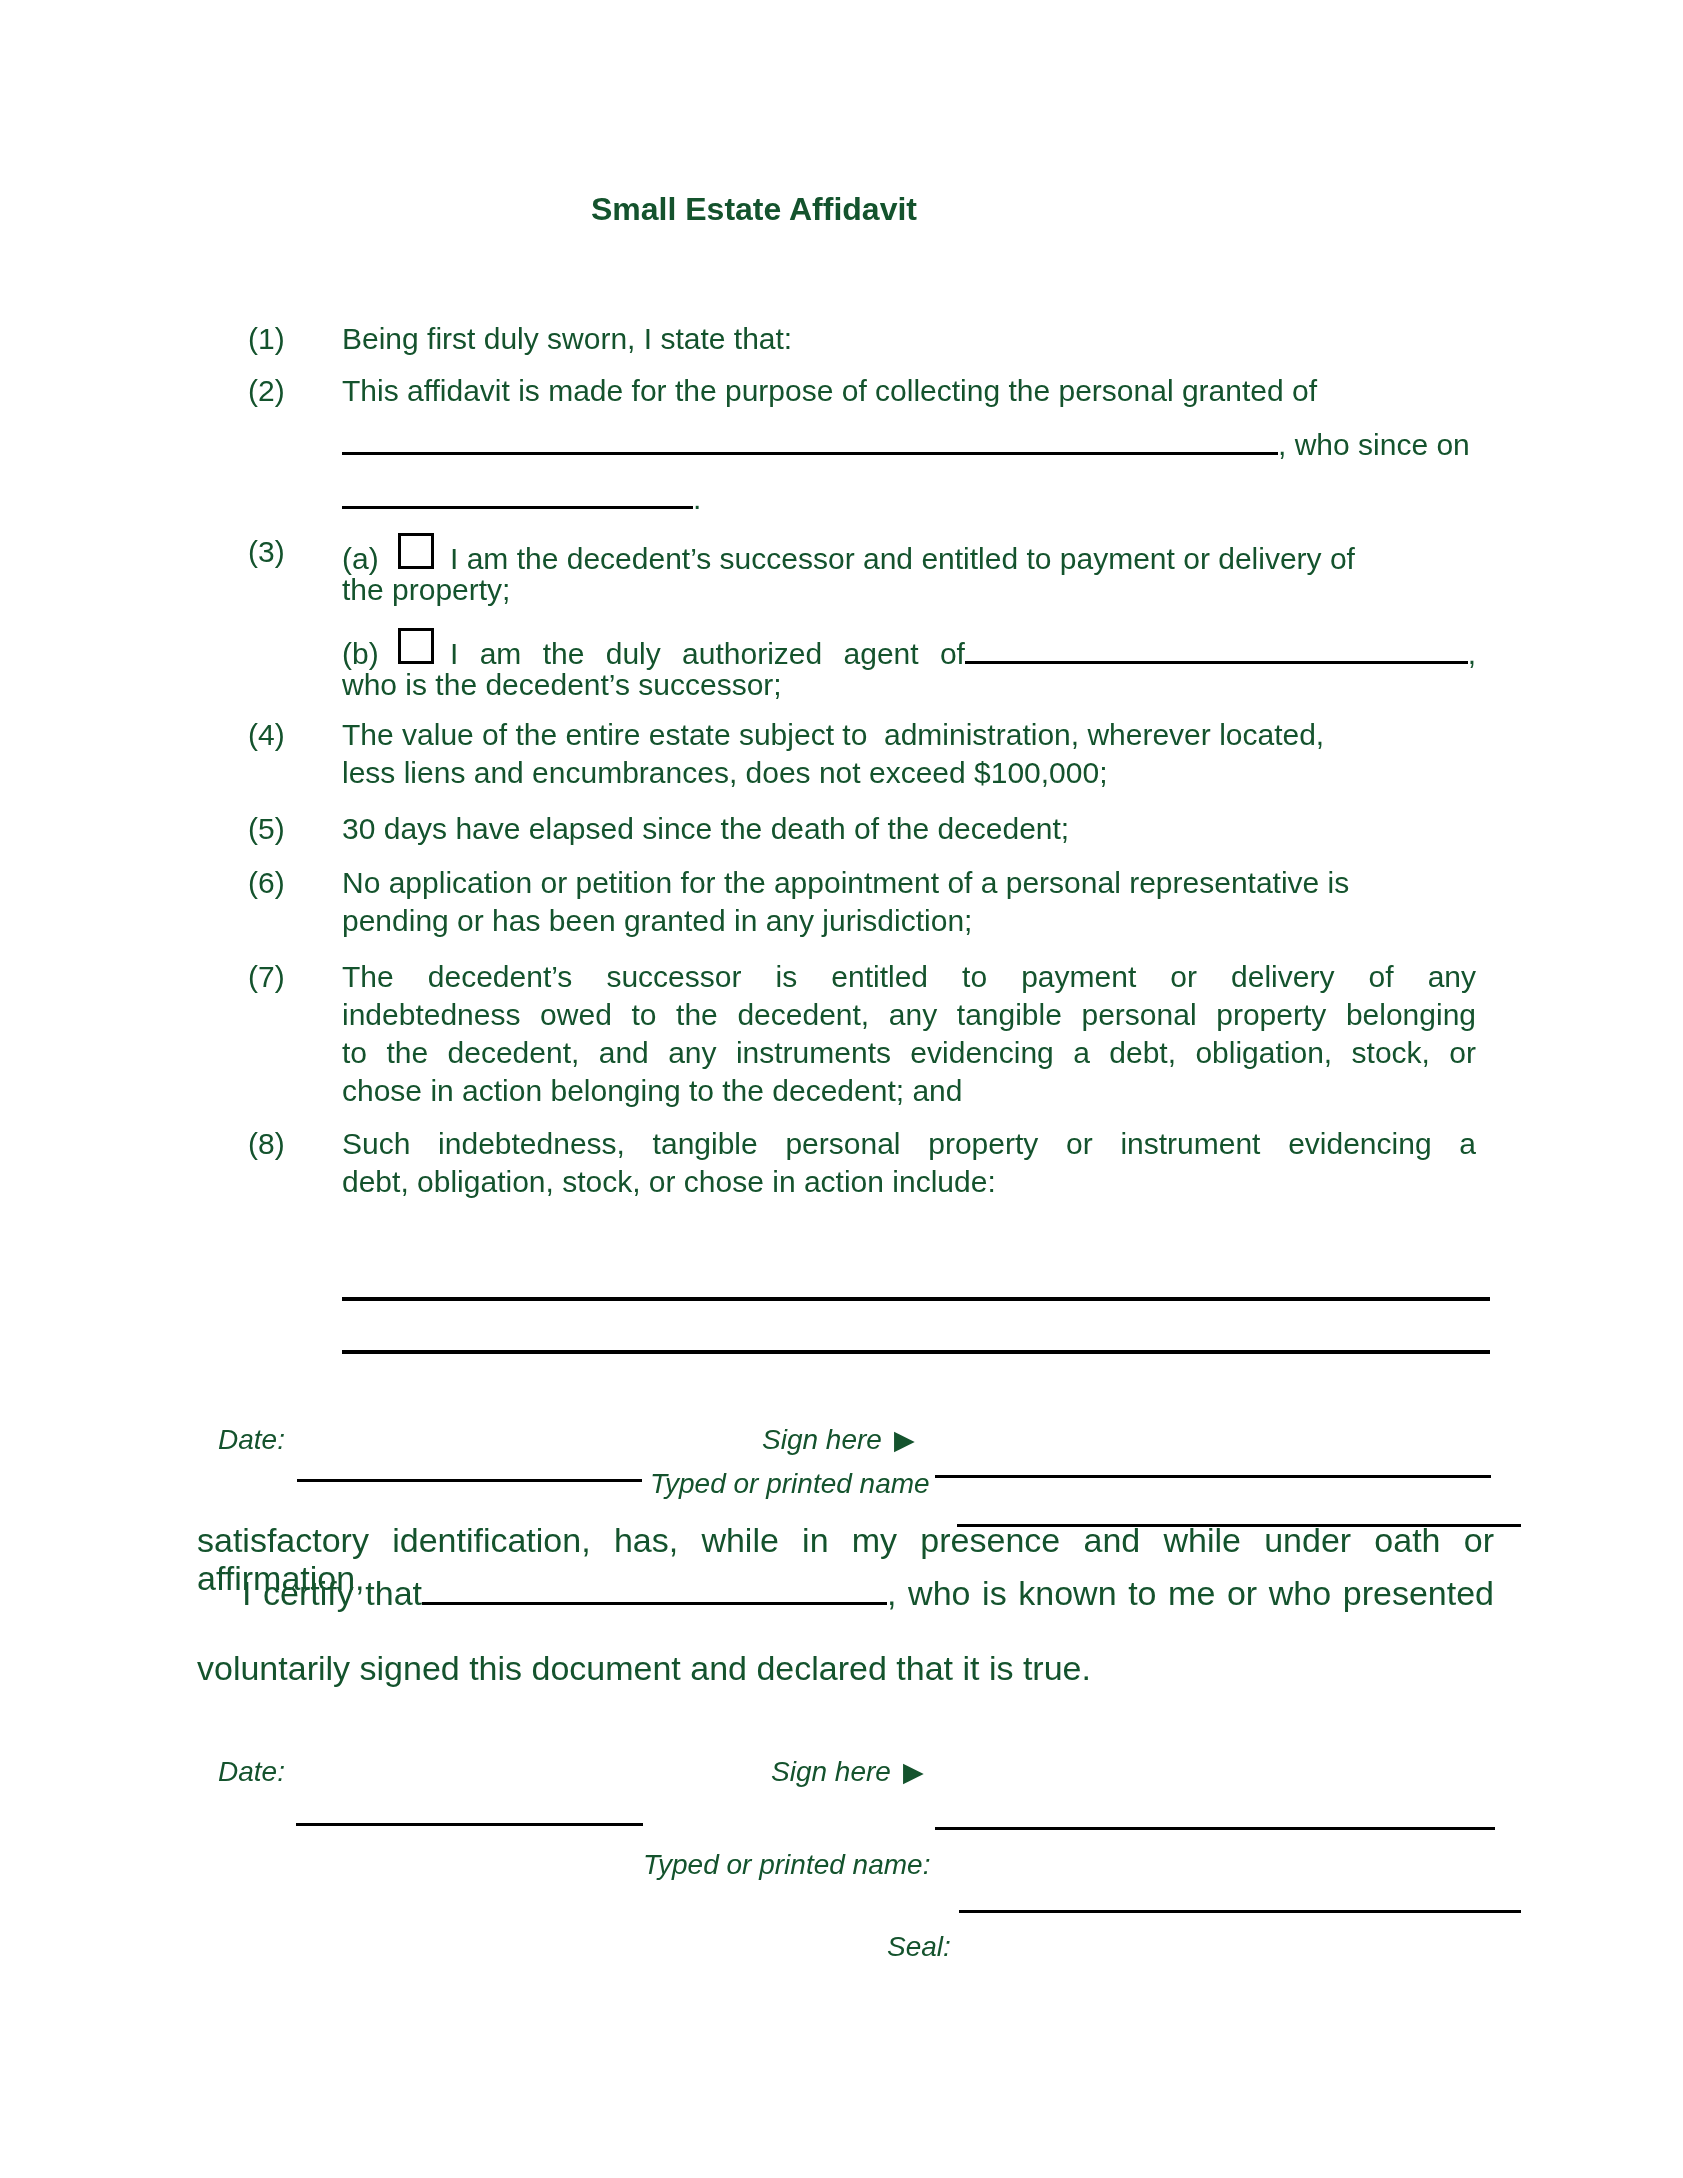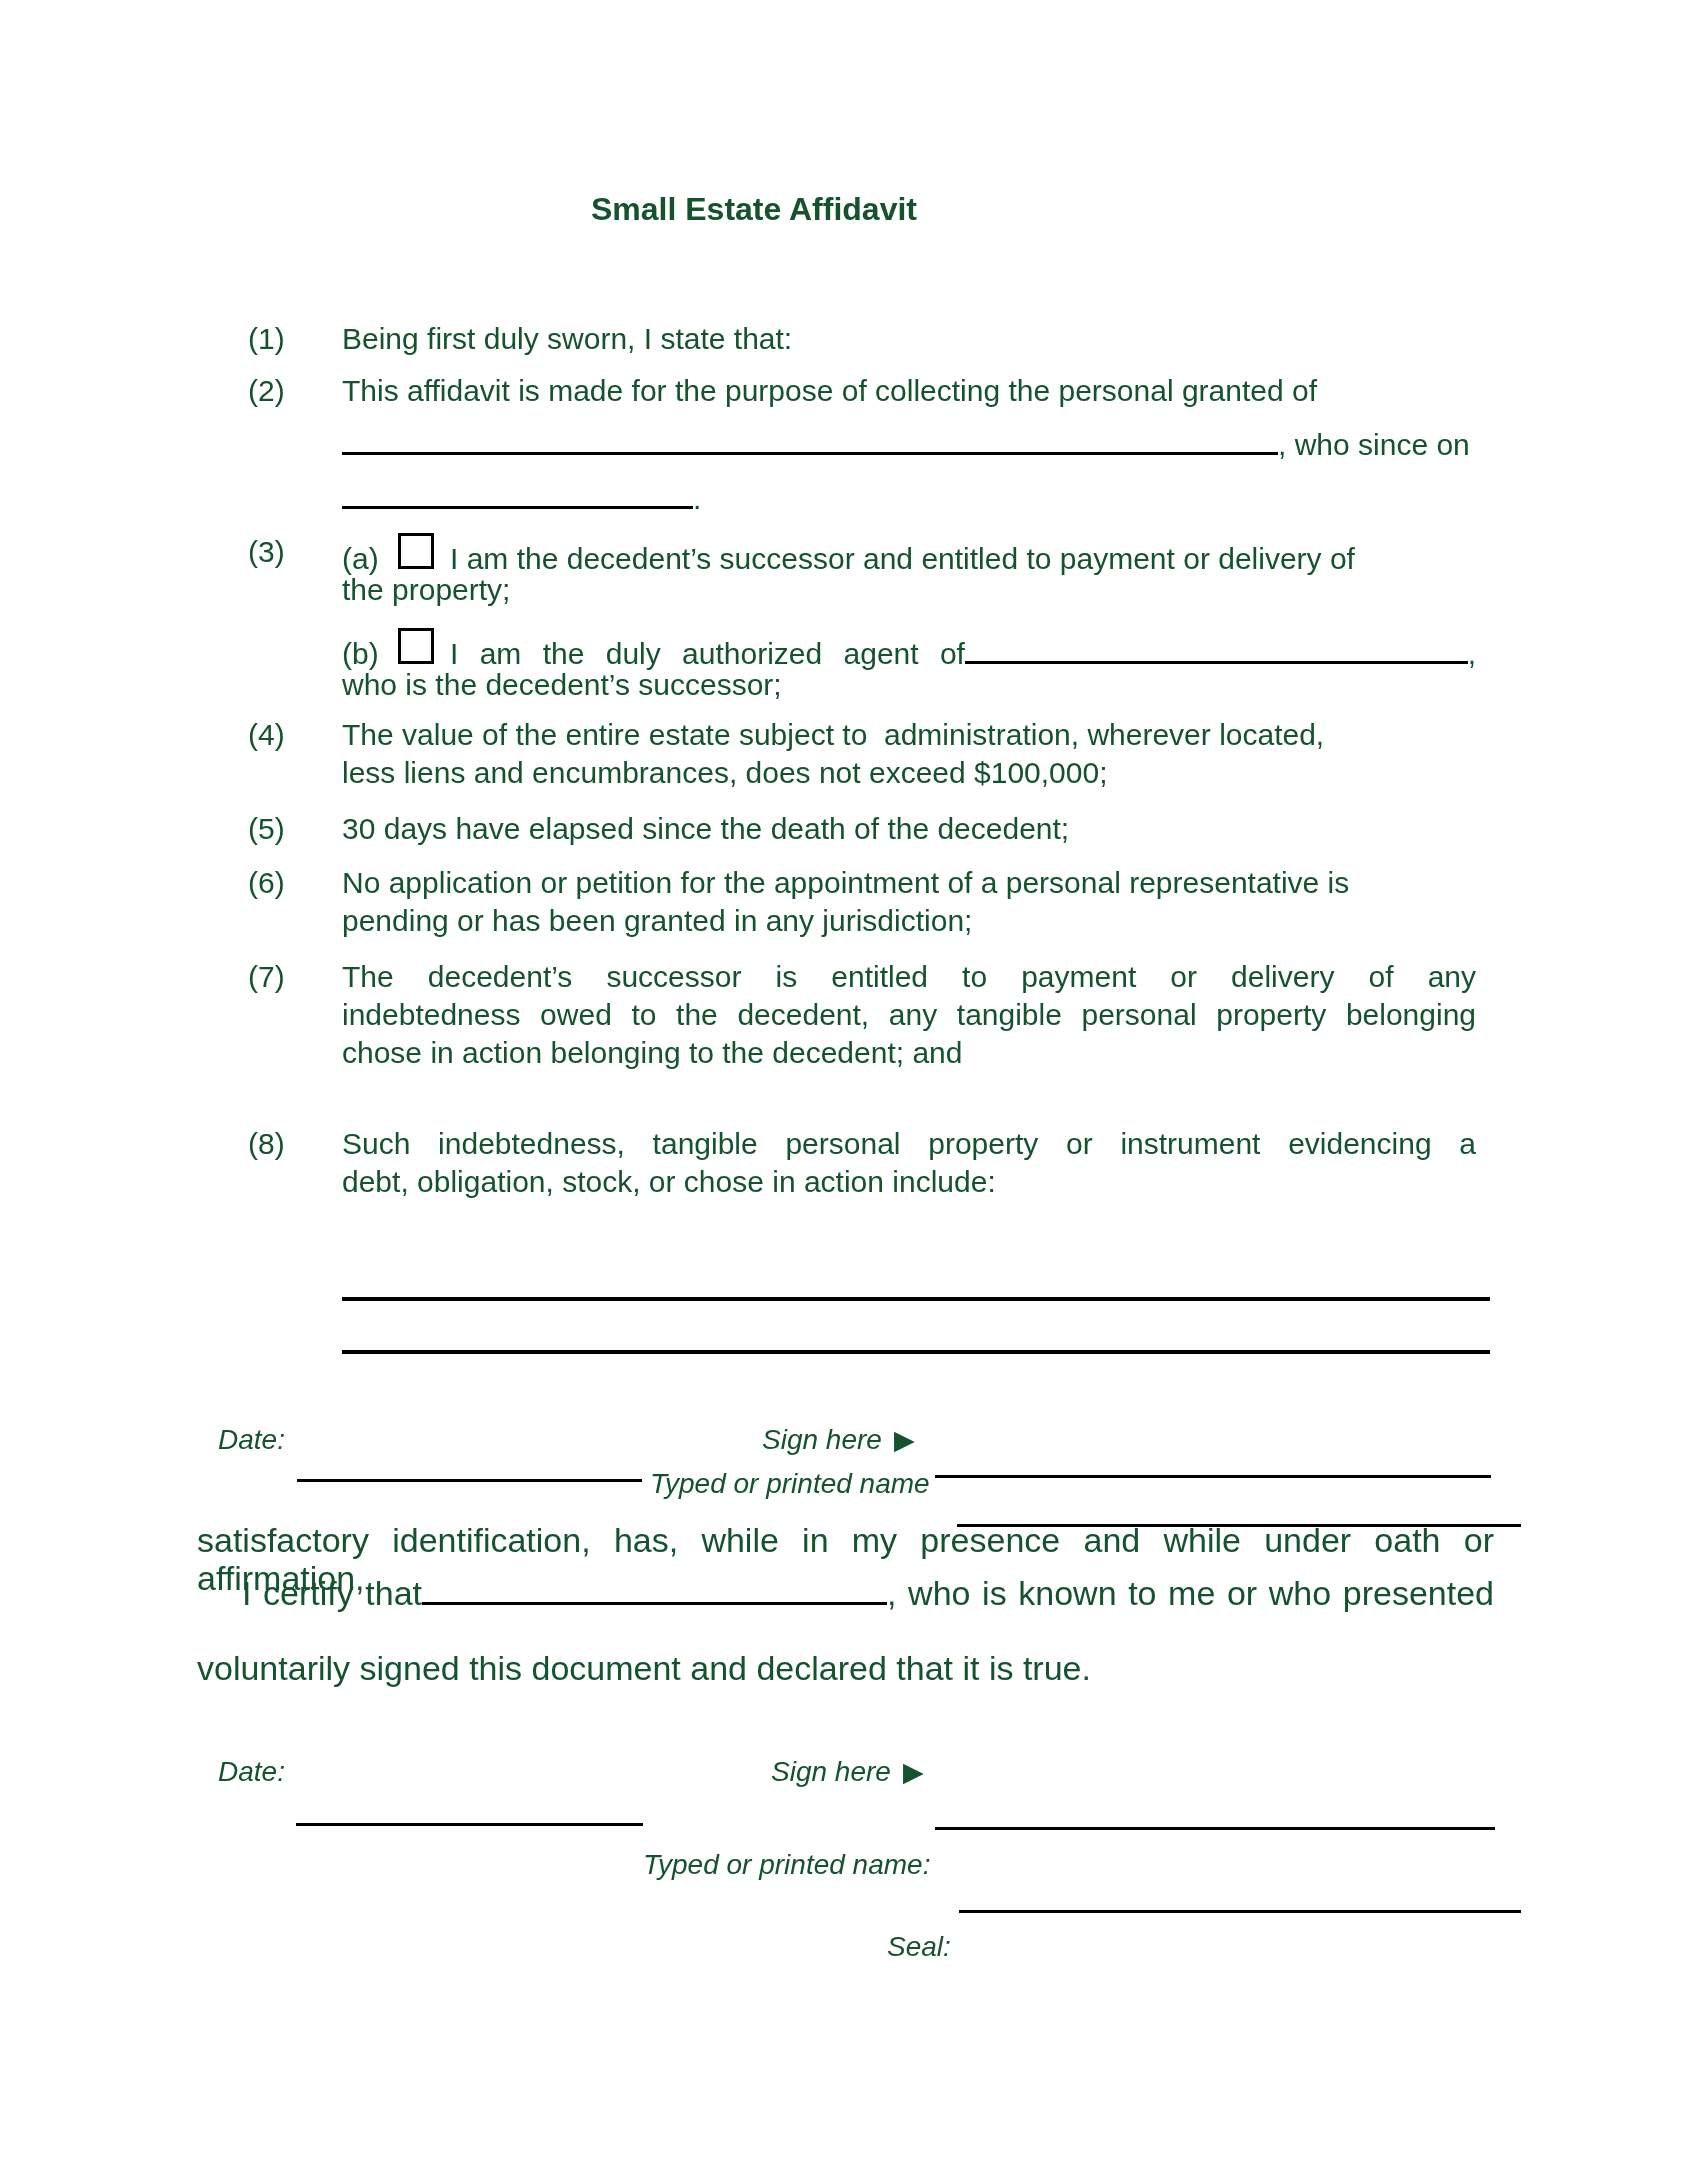--- a/index.html
+++ b/index.html
@@ -123,20 +123,21 @@
       <div class="ln">No application or petition for the appointment of a personal representative is</div>
       <div class="ln">pending or has been granted in any jurisdiction;</div>
     </div>
   </div>
 
   <div class="item" style="top:958px">
     <span class="inum">(7)</span>
     <div class="ibody">
       <div class="ln jl">The decedent’s successor is entitled to payment or delivery of any</div>
       <div class="ln jl">indebtedness owed to the decedent, any tangible personal property belonging</div>
+      <div class="ln jl">to the decedent, and any instruments evidencing a debt, obligation, stock, or</div>
       <div class="ln">chose in action belonging to the decedent; and</div>
     </div>
   </div>
 
   <div class="item" style="top:1125px">
     <span class="inum">(8)</span>
     <div class="ibody">
       <div class="ln jl">Such indebtedness, tangible personal property or instrument evidencing a</div>
       <div class="ln">debt, obligation, stock, or chose in action include:</div>
     </div>

